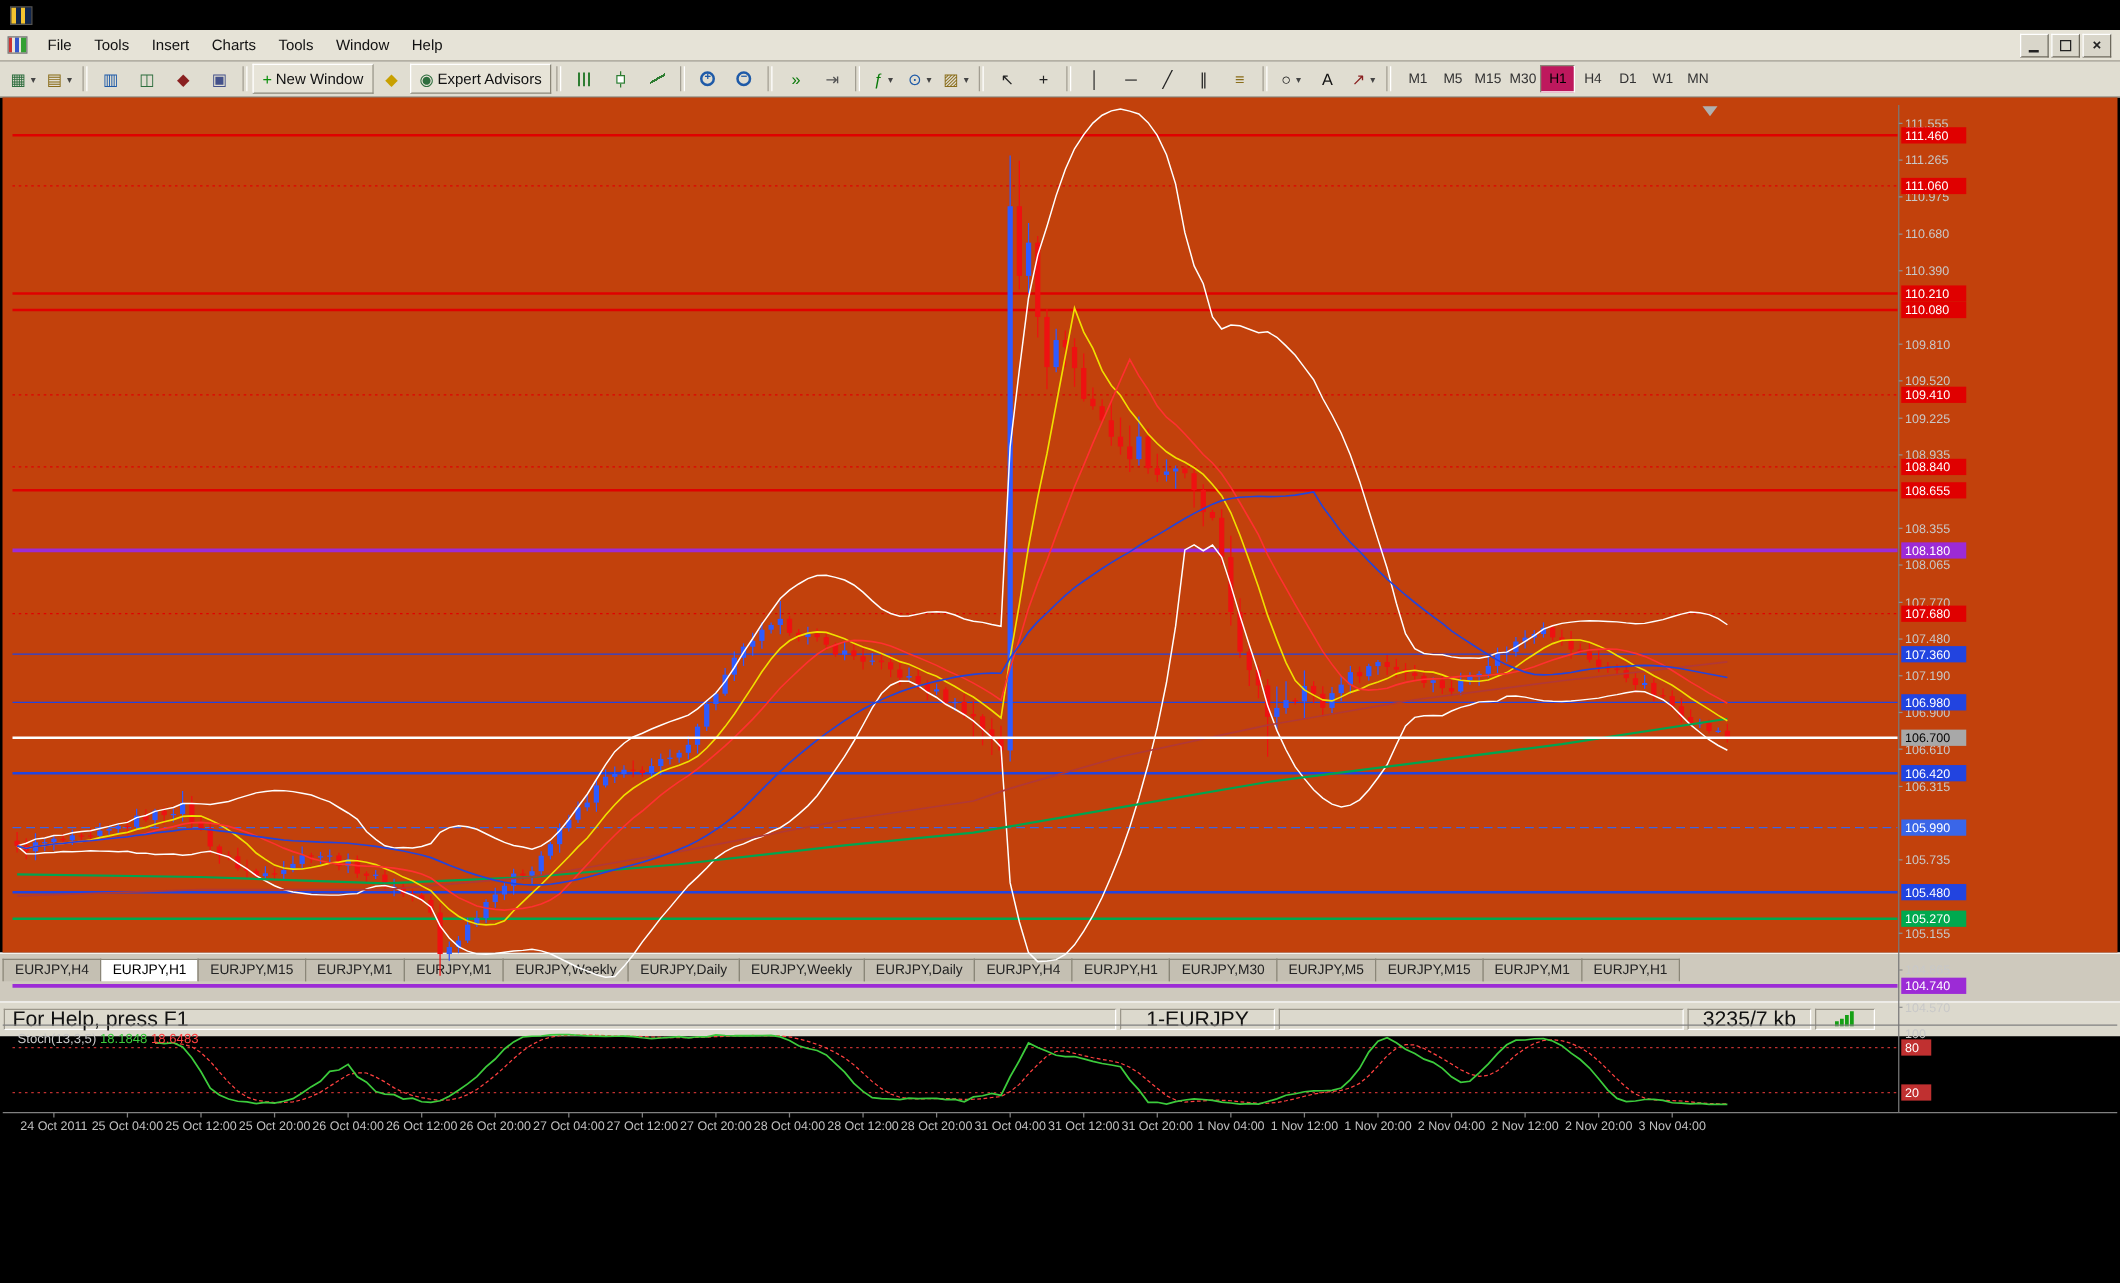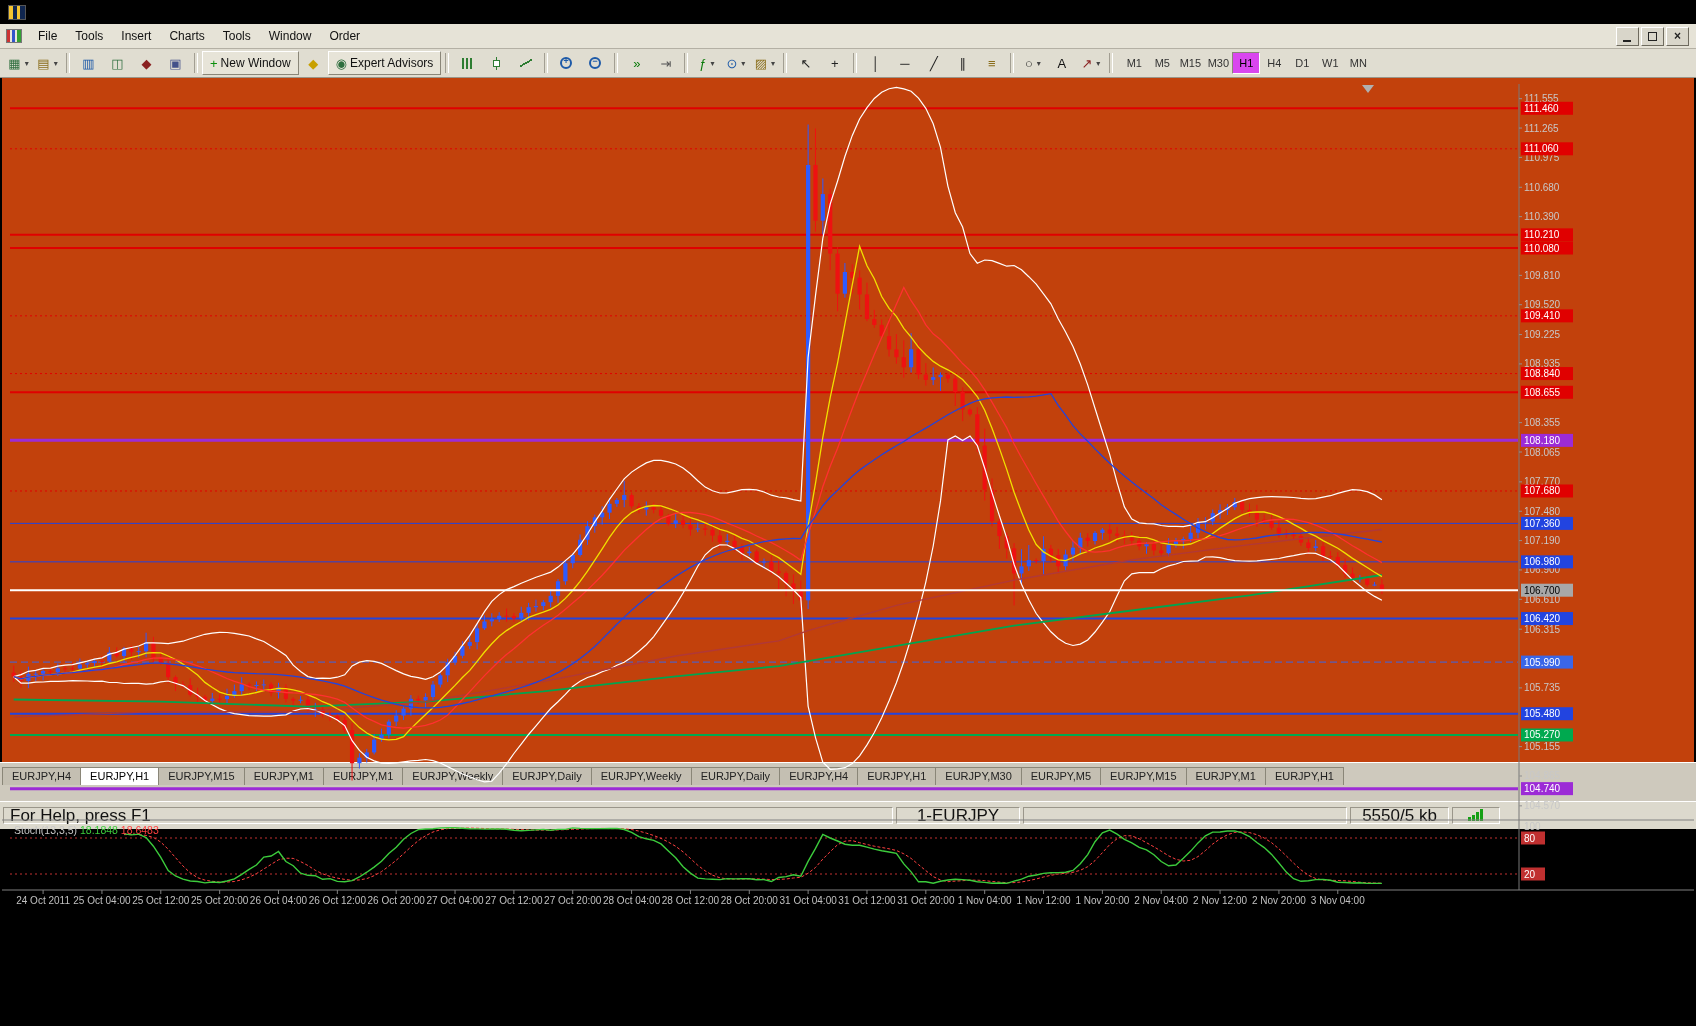--- a/index.html
+++ b/index.html
@@ -22,21 +22,21 @@
   
   #toolbar{height:28px;background:#E0DDD1;border-bottom:1px solid #9a968a;display:flex;align-items:center;padding:0 4px;}
   .tb-btn{height:22px;min-width:23px;display:flex;align-items:center;justify-content:center;gap:3px;padding:0 2px;border:1px solid #E0DDD1;cursor:default;}
   .tb-wide{padding:0 7px;border:1px solid;border-color:#ffffff #8a8678 #8a8678 #ffffff;background:#E7E4D8;}
   .gl{font-size:13px;line-height:1;}
   .lbl{font-size:12px;color:#111;}
   .dd{font-size:8px;color:#444;margin-left:1px;}
   .tb-sep{width:2px;height:20px;border-left:1px solid #a29e92;border-right:1px solid #ffffff;margin:0 4px;}
   .tf-group{display:flex;margin-left:3px;}
   .tf-btn{min-width:26px;height:20px;font-size:11px;display:flex;align-items:center;justify-content:center;color:#333;border:1px solid #E0DDD1;cursor:default;}
-  .tf-btn.active{background:#d946ef;border-color:#8a8678 #ffffff #ffffff #8a8678;color:#000;}
+  .tf-btn.active{background:#be185d;border-color:#8a8678 #ffffff #ffffff #8a8678;color:#000;}
   
   .i-bars{width:11px;height:11px;background:repeating-linear-gradient(90deg,#2e7d32 0 2px,transparent 2px 4px);}
   .i-candle{width:9px;height:13px;position:relative;display:inline-block;}
   .i-candle::before{content:"";position:absolute;left:4px;top:0;width:1px;height:13px;background:#2e7d32;}
   .i-candle::after{content:"";position:absolute;left:1px;top:3px;width:5px;height:5px;background:#fff;border:1px solid #2e7d32;}
   .i-line{width:12px;height:10px;background:linear-gradient(150deg,transparent 44%,#2e7d32 44% 56%,transparent 56%);}
   .i-zin,.i-zout{width:13px;height:13px;position:relative;display:inline-block;}
   .i-zin::before,.i-zout::before{content:"";position:absolute;left:0;top:0;width:8px;height:8px;border:2px solid #1e5aa8;border-radius:50%;}
   .i-zin::after{content:"+";position:absolute;left:3px;top:-1px;font-size:9px;color:#1e5aa8;font-weight:bold;}
   .i-zout::after{content:"\2212";position:absolute;left:3px;top:-1px;font-size:9px;color:#1e5aa8;font-weight:bold;}
@@ -70,21 +70,21 @@
 
   <div id="menu-bar">
     <span class="sysmenu-icon"></span>
     <div id="menu-items" style="display:flex;">
         <span class="menu-item">File</span>
         <span class="menu-item">Tools</span>
         <span class="menu-item">Insert</span>
         <span class="menu-item">Charts</span>
         <span class="menu-item">Tools</span>
         <span class="menu-item">Window</span>
-        <span class="menu-item">Order</span>
+        <span class="menu-item">Help</span>
       </div>
     <div id="window-controls">
         <div class="wc">
           <i class="g-min"></i>
         </div>
         <div class="wc">
           <i class="g-restore"></i>
         </div>
         <div class="wc">
           <span class="g-close">×</span>
@@ -829,19 +829,19 @@
       <div class="tab">EURJPY,M5</div>
       <div class="tab">EURJPY,M15</div>
       <div class="tab">EURJPY,M1</div>
       <div class="tab">EURJPY,H1</div>
     </div>
 
   <div id="status-bar">
     <div class="sb-panel sb-help">For Help, press F1</div>
     <div class="sb-panel sb-account">1-EURJPY</div>
     <div class="sb-panel sb-empty"></div>
-    <div class="sb-panel sb-traffic">5550/5 kb</div>
+    <div class="sb-panel sb-traffic">3235/7 kb</div>
     <div class="sb-panel sb-conn">
       <i class="bars"><b></b><b></b><b></b><b></b></i>
     </div>
     <div class="sb-tail"></div>
   </div>
 </div>
 
 </body></html>

